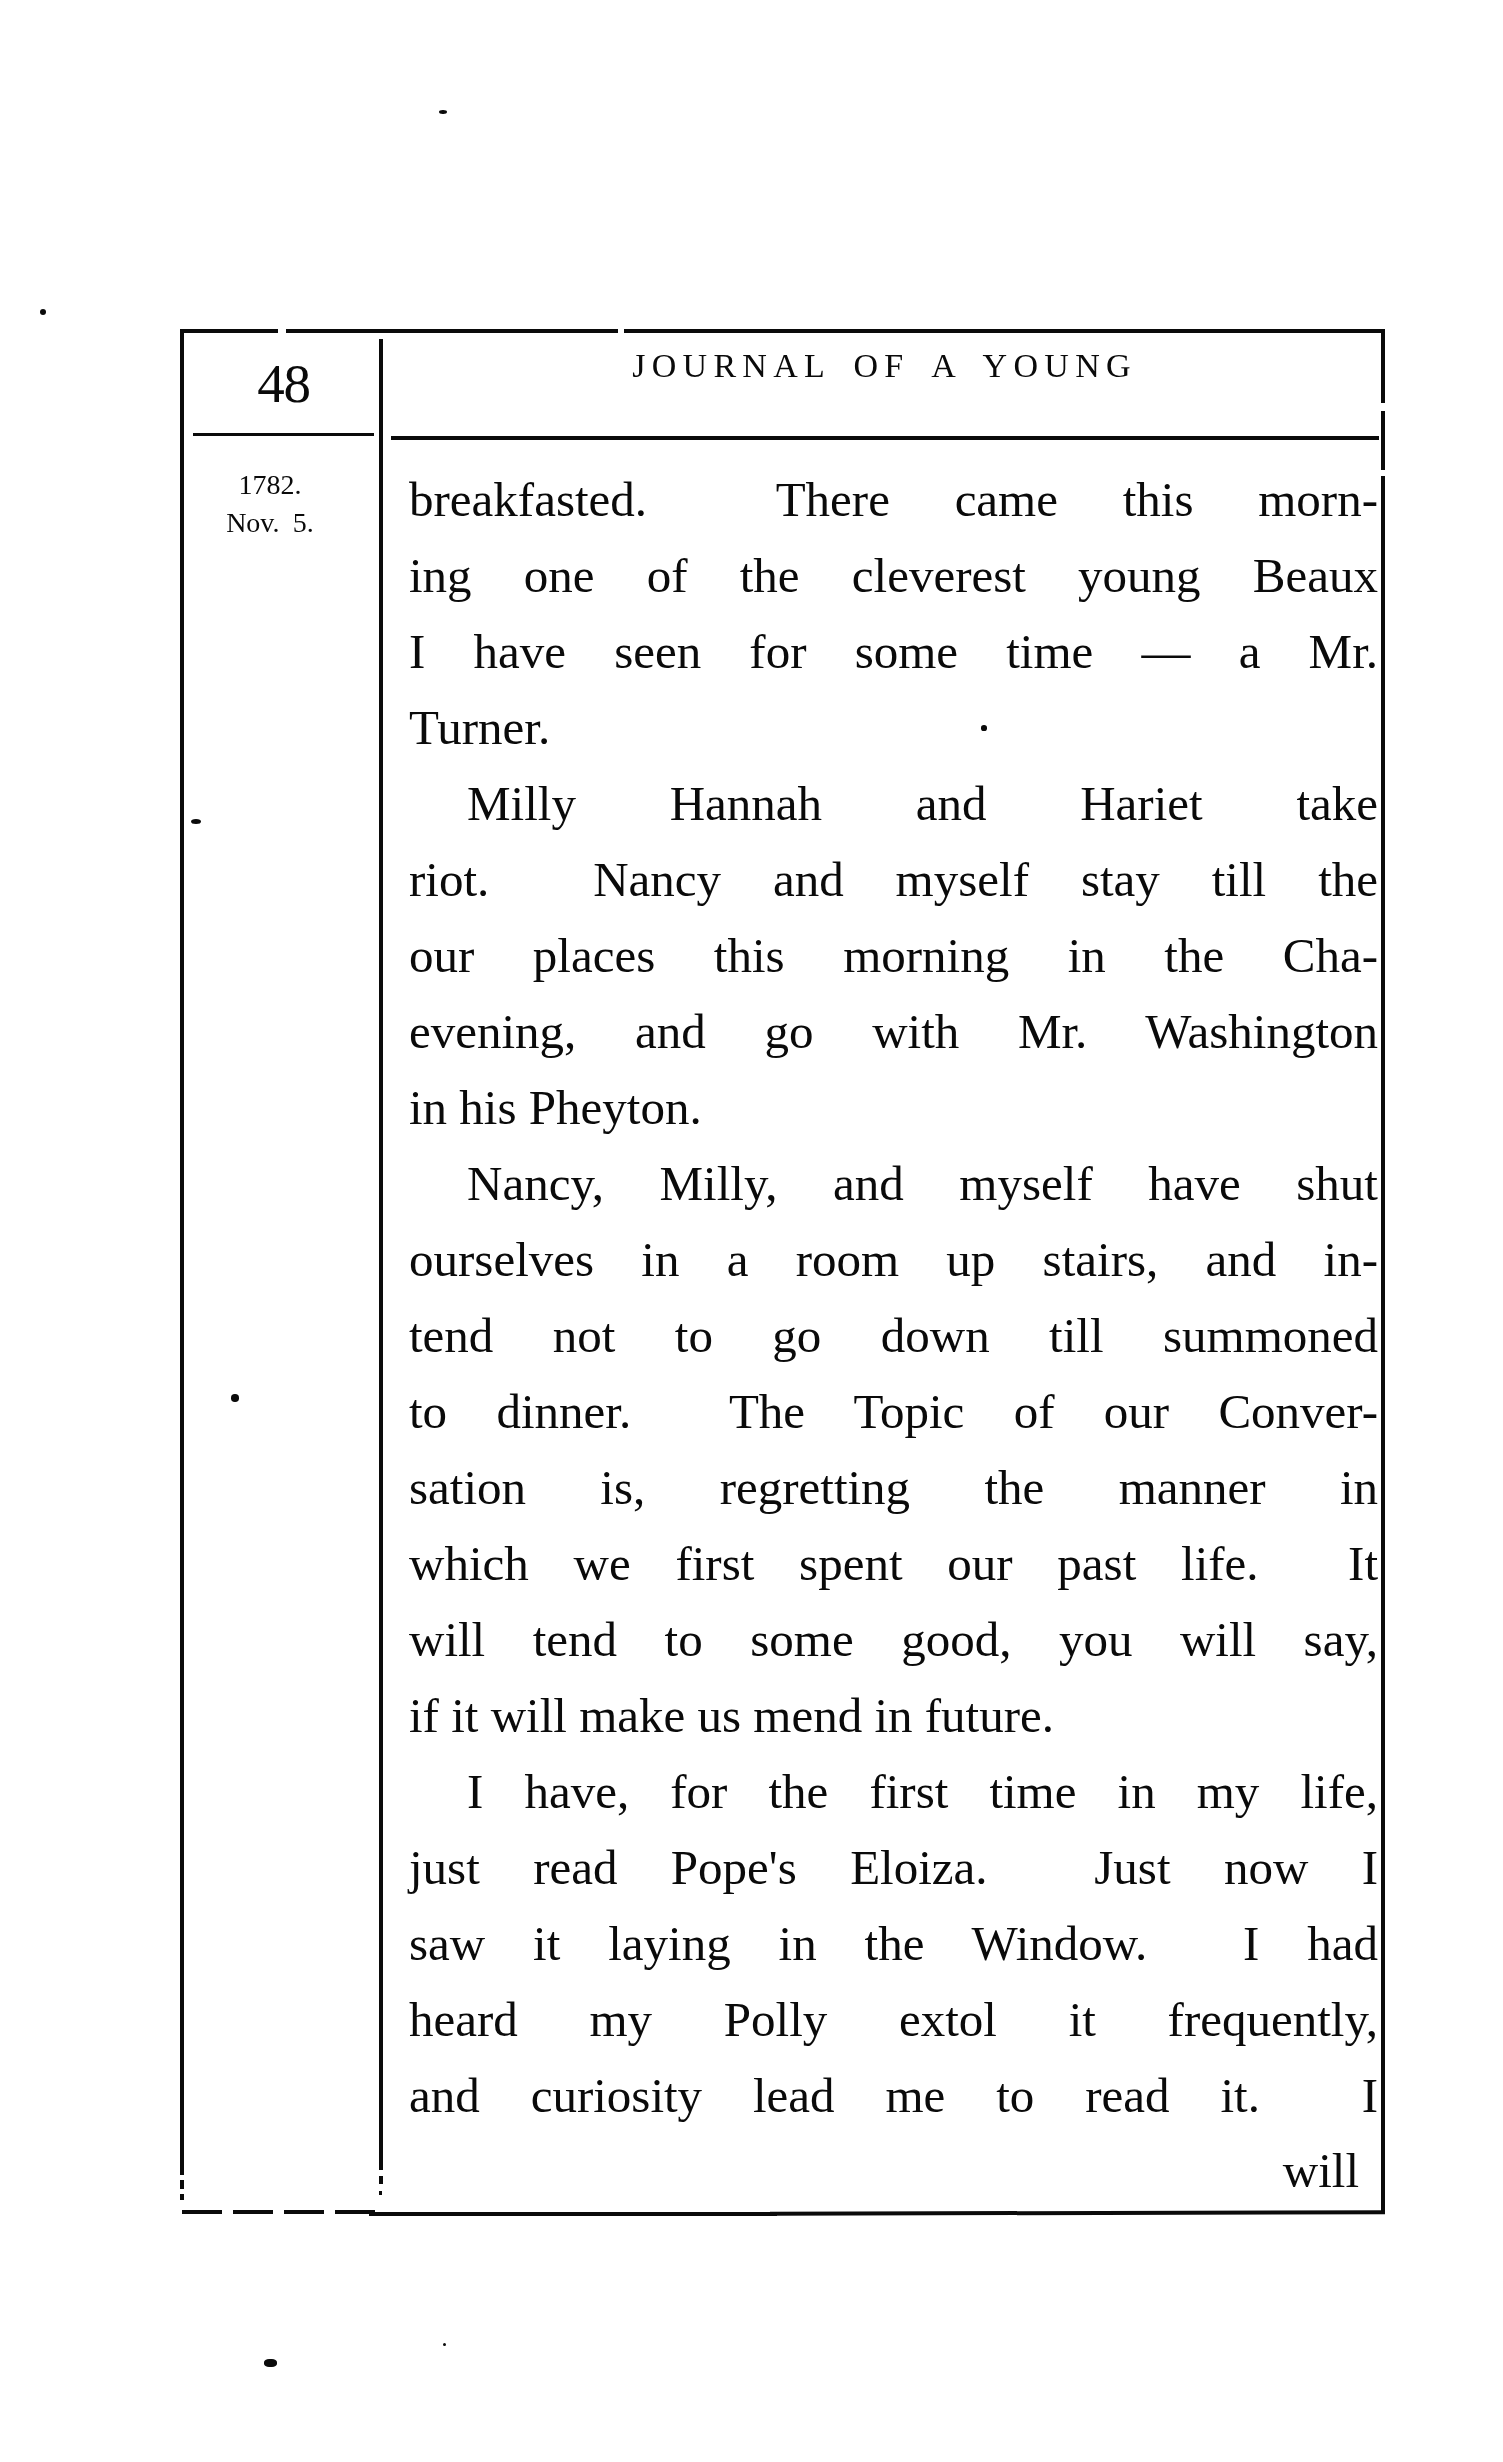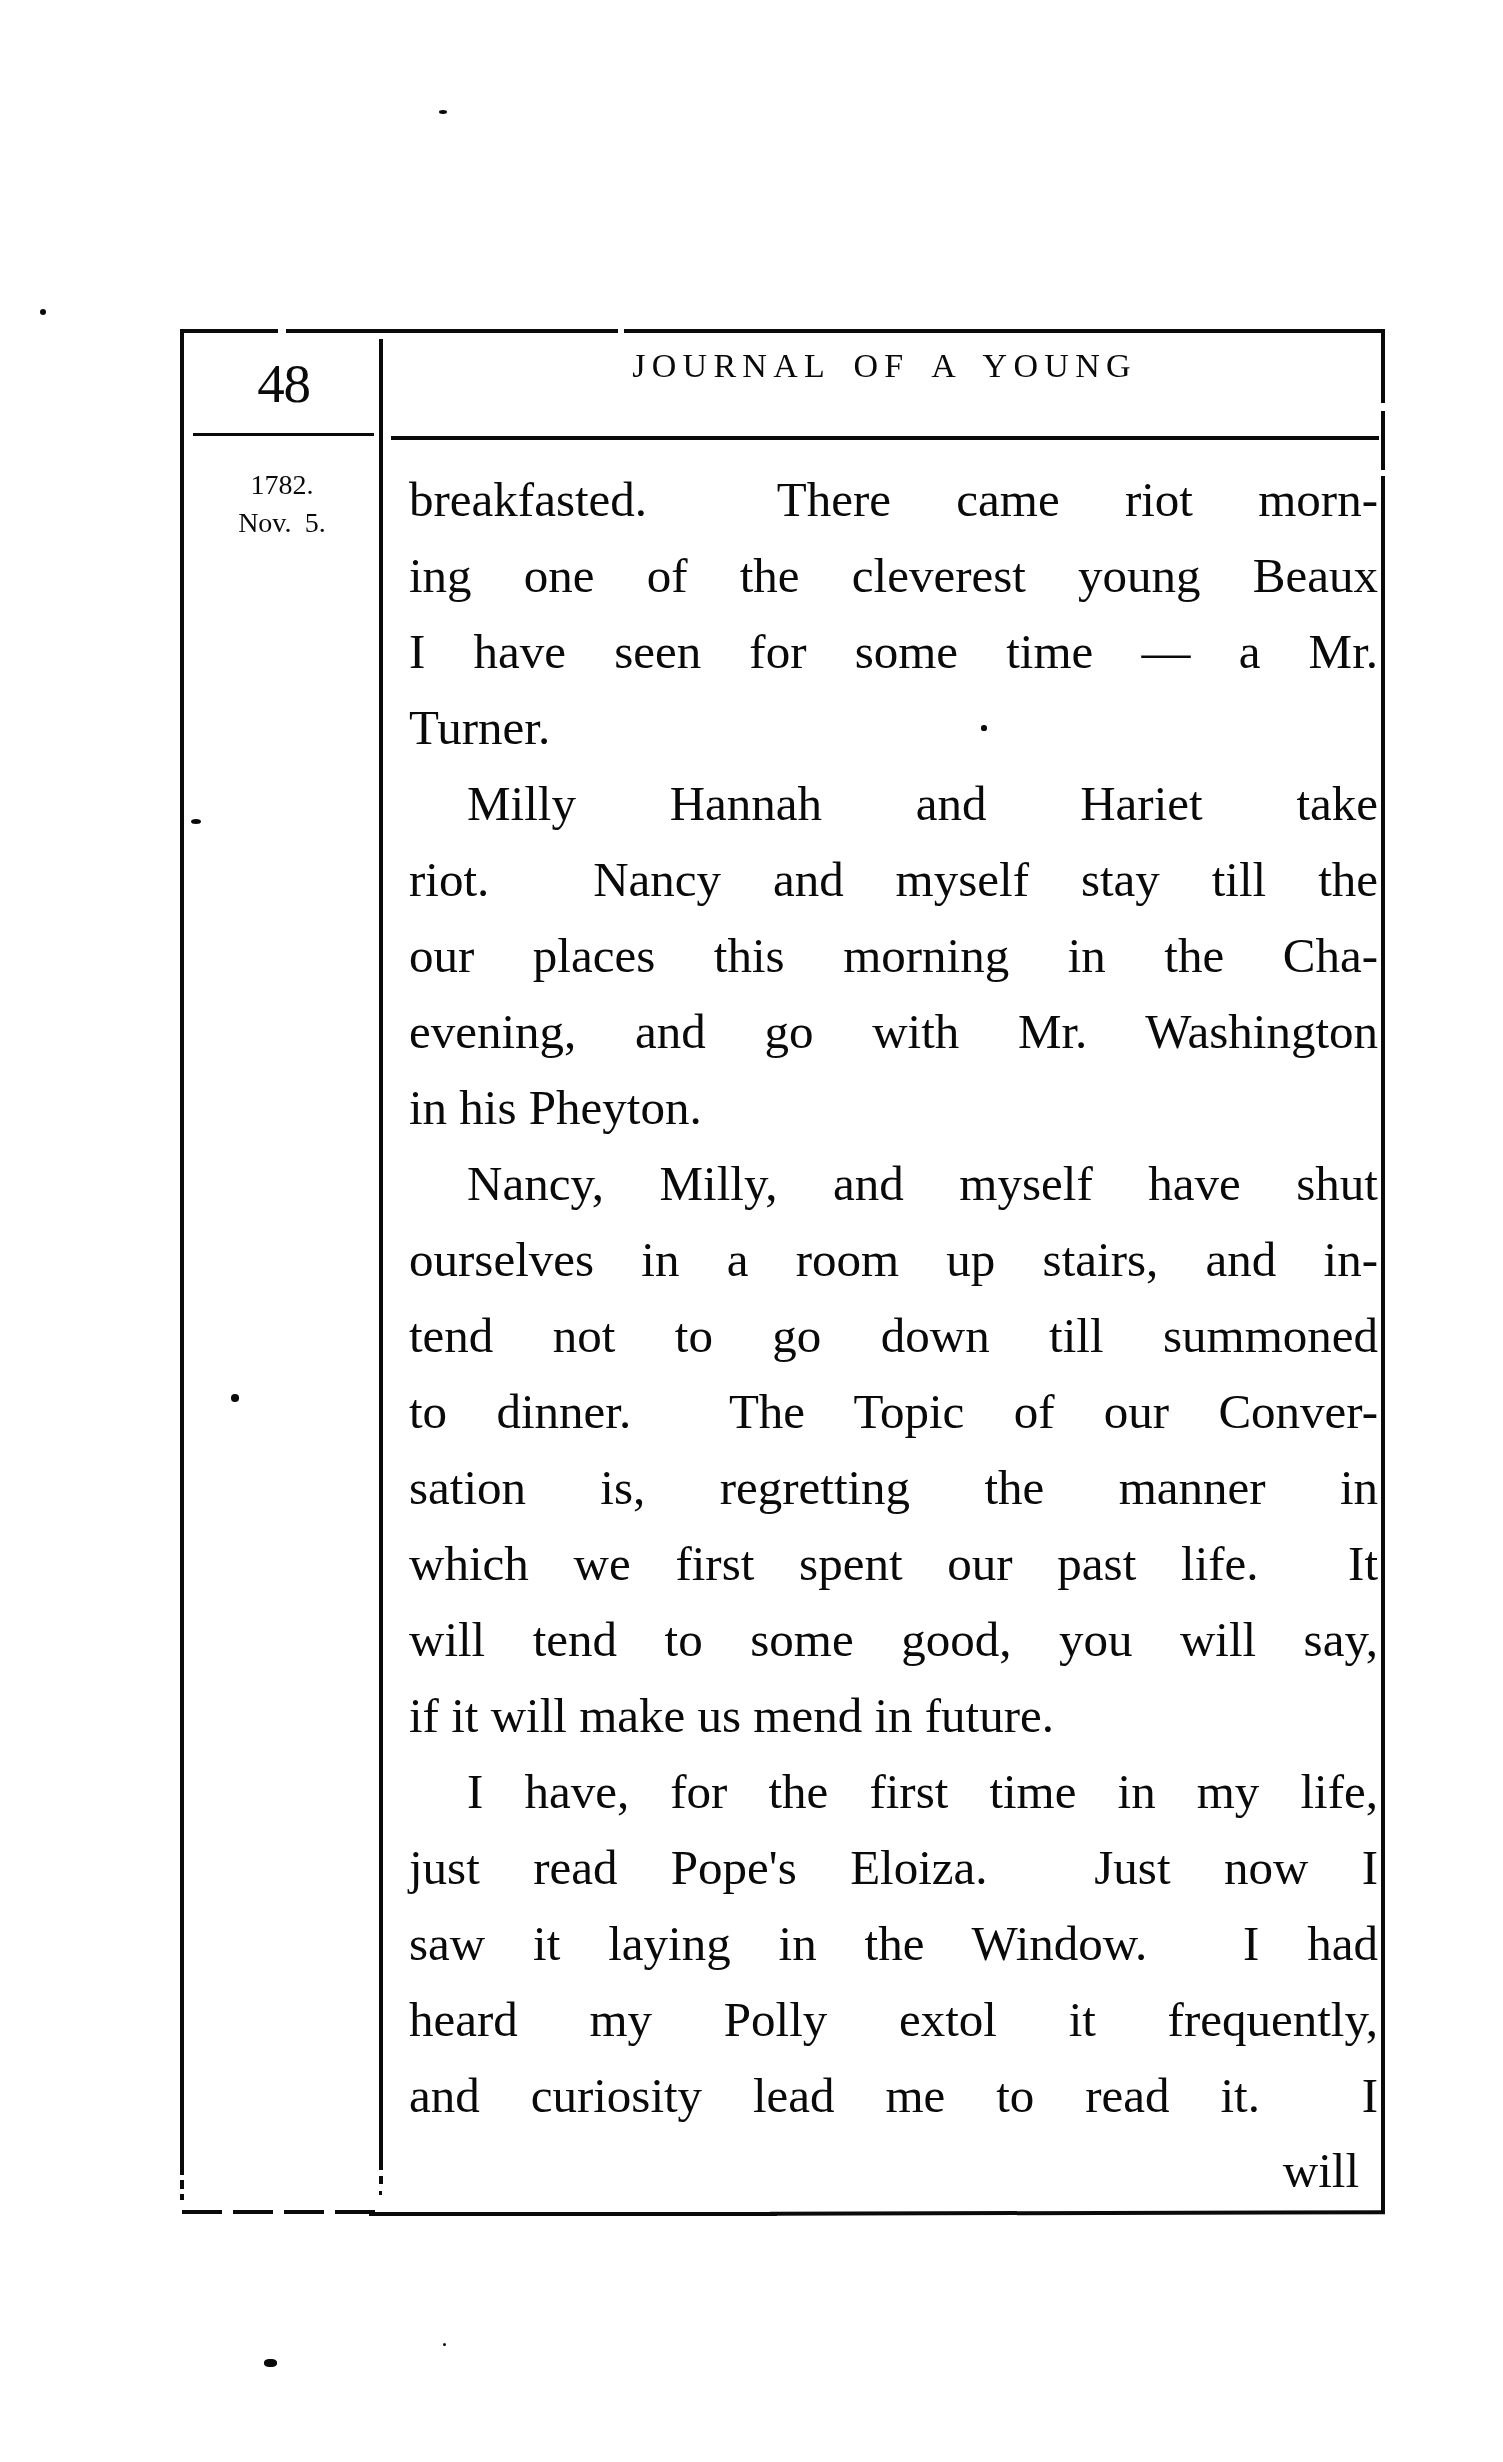--- a/index.html
+++ b/index.html
@@ -16,21 +16,21 @@
     left:193px;top:352px;width:181px;text-align:center;
     font-size:55px;line-height:63px;letter-spacing:-1.3px;
   }
   
   #running-header{
     left:391px;top:346px;width:987px;text-align:center;
     font-size:34px;line-height:40px;letter-spacing:6.3px;word-spacing:8.8px;
   }
   
   #margin-note{
-    left:188px;top:466px;width:188px;text-align:center;
+    left:176px;top:466px;width:188px;text-align:center;
     font-size:28px;line-height:38px;
   }
   #margin-note .date{word-spacing:6.3px;}
   
   #body-text{
     left:409px;top:462px;width:969px;
     font-size:49px;line-height:76px;
   }
   .line{height:76px;white-space:pre-wrap;}
   .line.justify{text-align:justify;text-align-last:justify;}
@@ -68,21 +68,21 @@
 
 <div class="abs" id="page-number">48</div>
 <div class="abs" id="running-header">JOURNAL OF A YOUNG</div>
 
 <div class="abs" id="margin-note">
   <div class="year">1782.</div>
   <div class="date">Nov. 5.</div>
 </div>
 
 <div class="abs" id="body-text">
-    <div class="line justify">breakfasted.  There came riot morn-</div>
+    <div class="line justify">breakfasted.  There came this morn-</div>
     <div class="line justify">ing one of the cleverest young Beaux</div>
     <div class="line justify">I have seen for some time — a Mr.</div>
     <div class="line left">Turner.</div>
     <div class="line justify indent">Milly Hannah and Hariet take</div>
     <div class="line justify">riot.  Nancy and myself stay till the</div>
     <div class="line justify">our places this morning in the Cha-</div>
     <div class="line justify">evening, and go with Mr. Washington</div>
     <div class="line left">in his Pheyton.</div>
     <div class="line justify indent">Nancy, Milly, and myself have shut</div>
     <div class="line justify">ourselves in a room up stairs, and in-</div>

